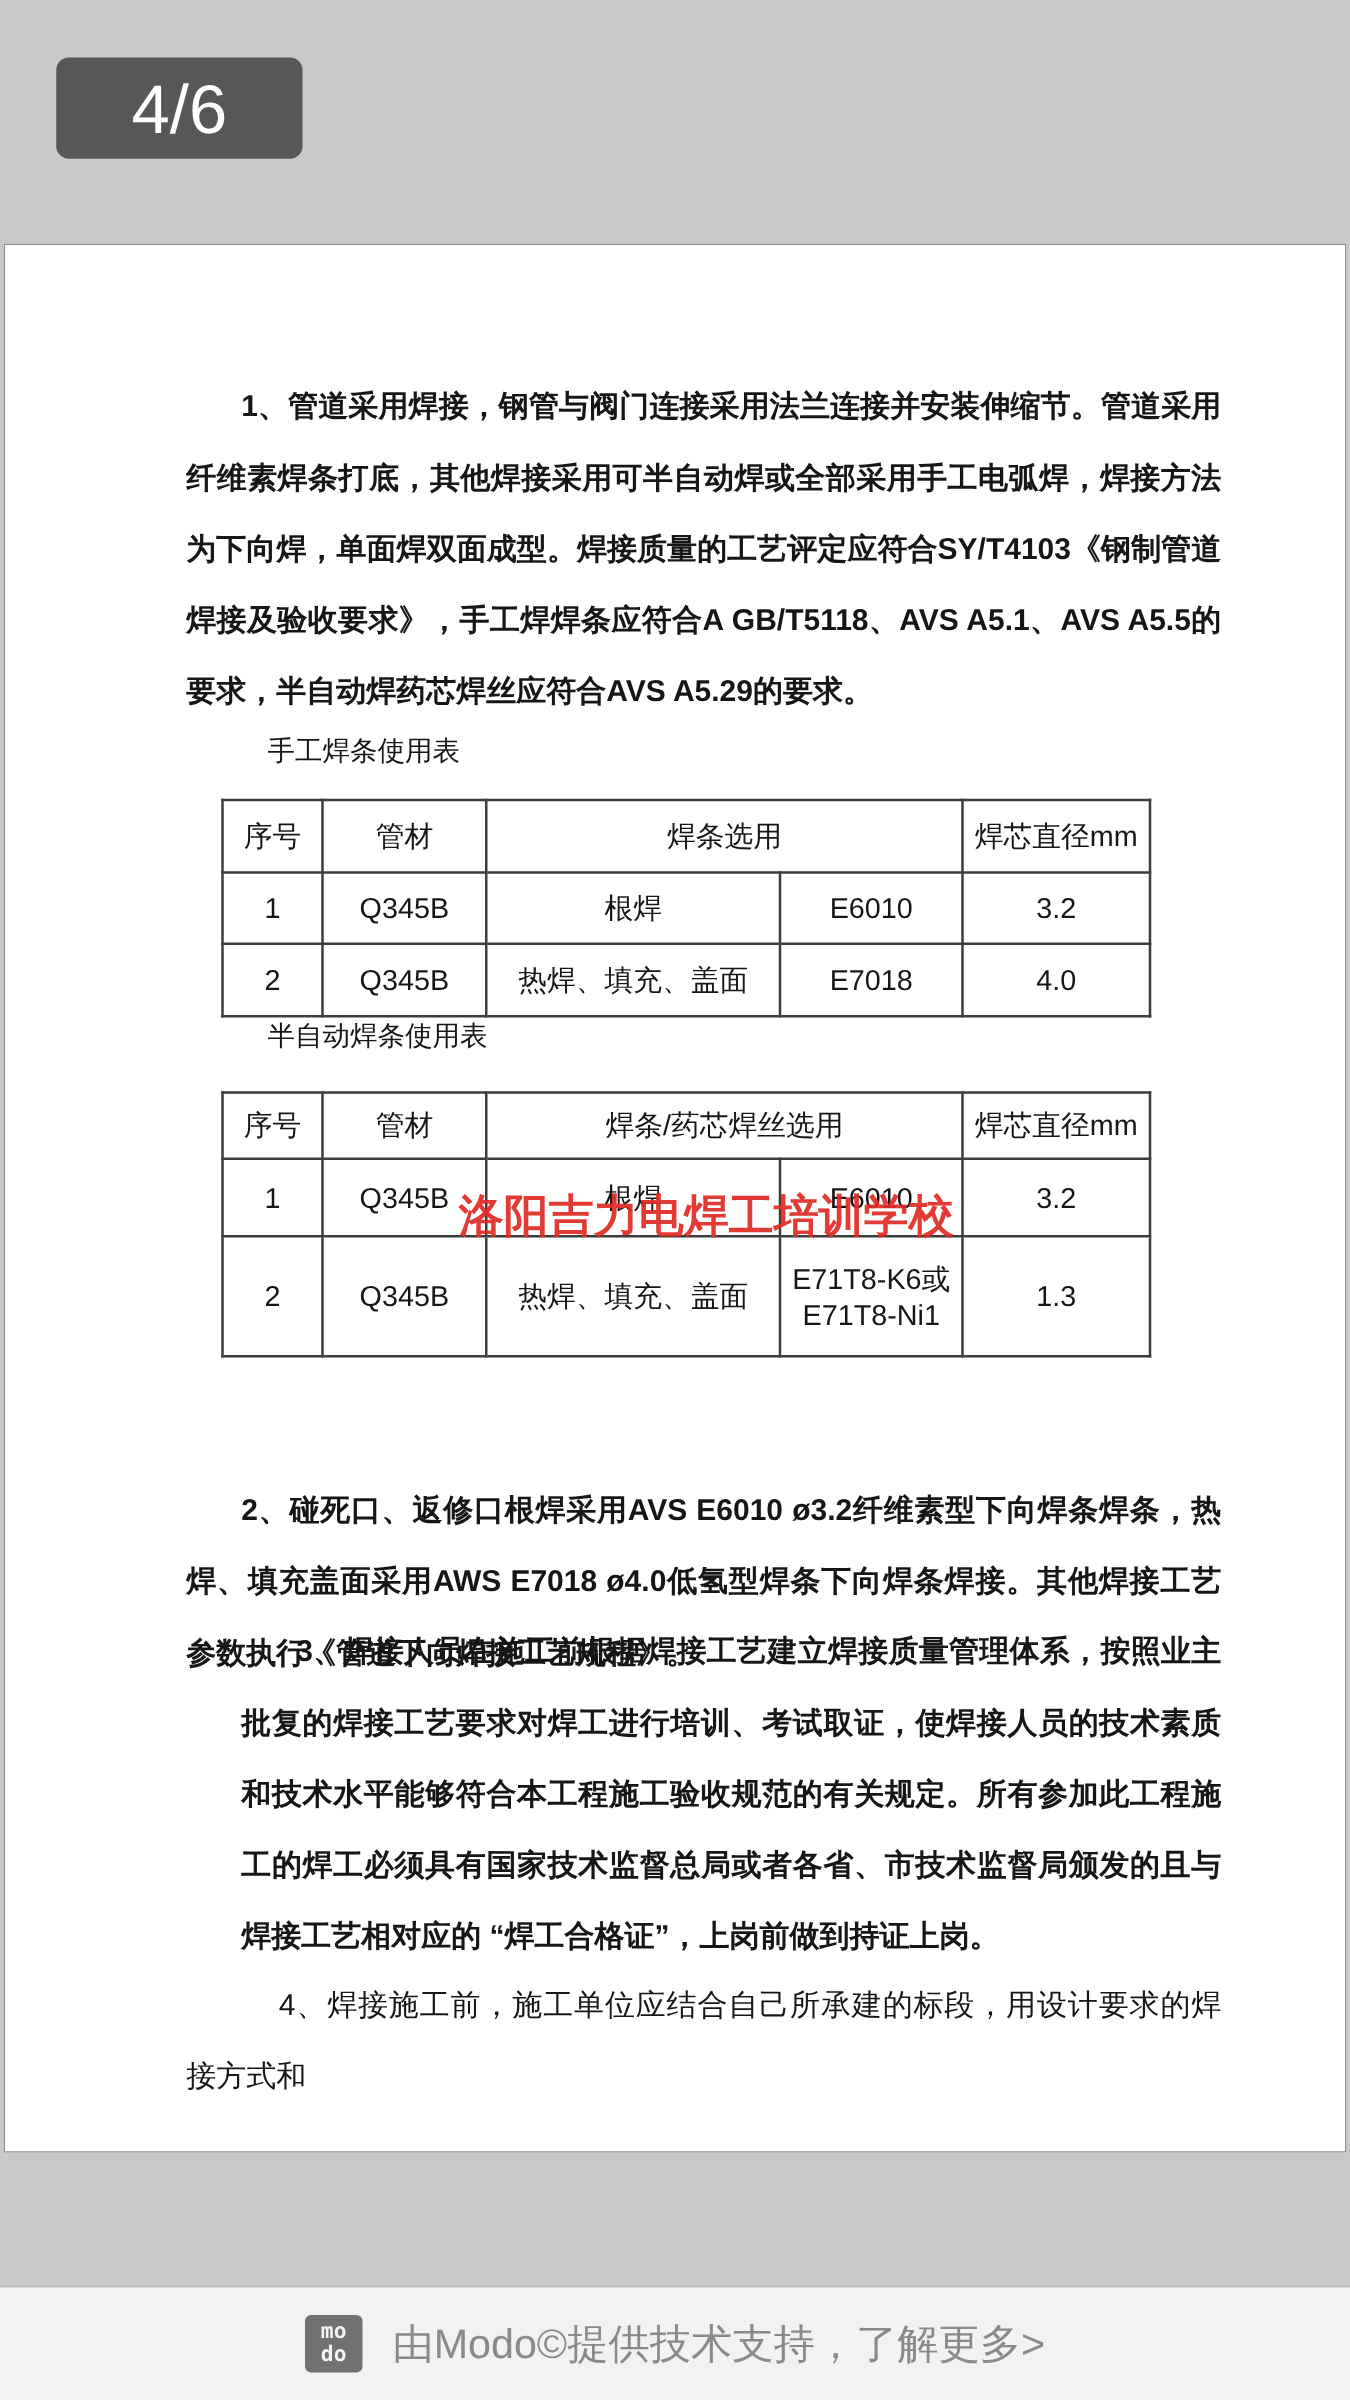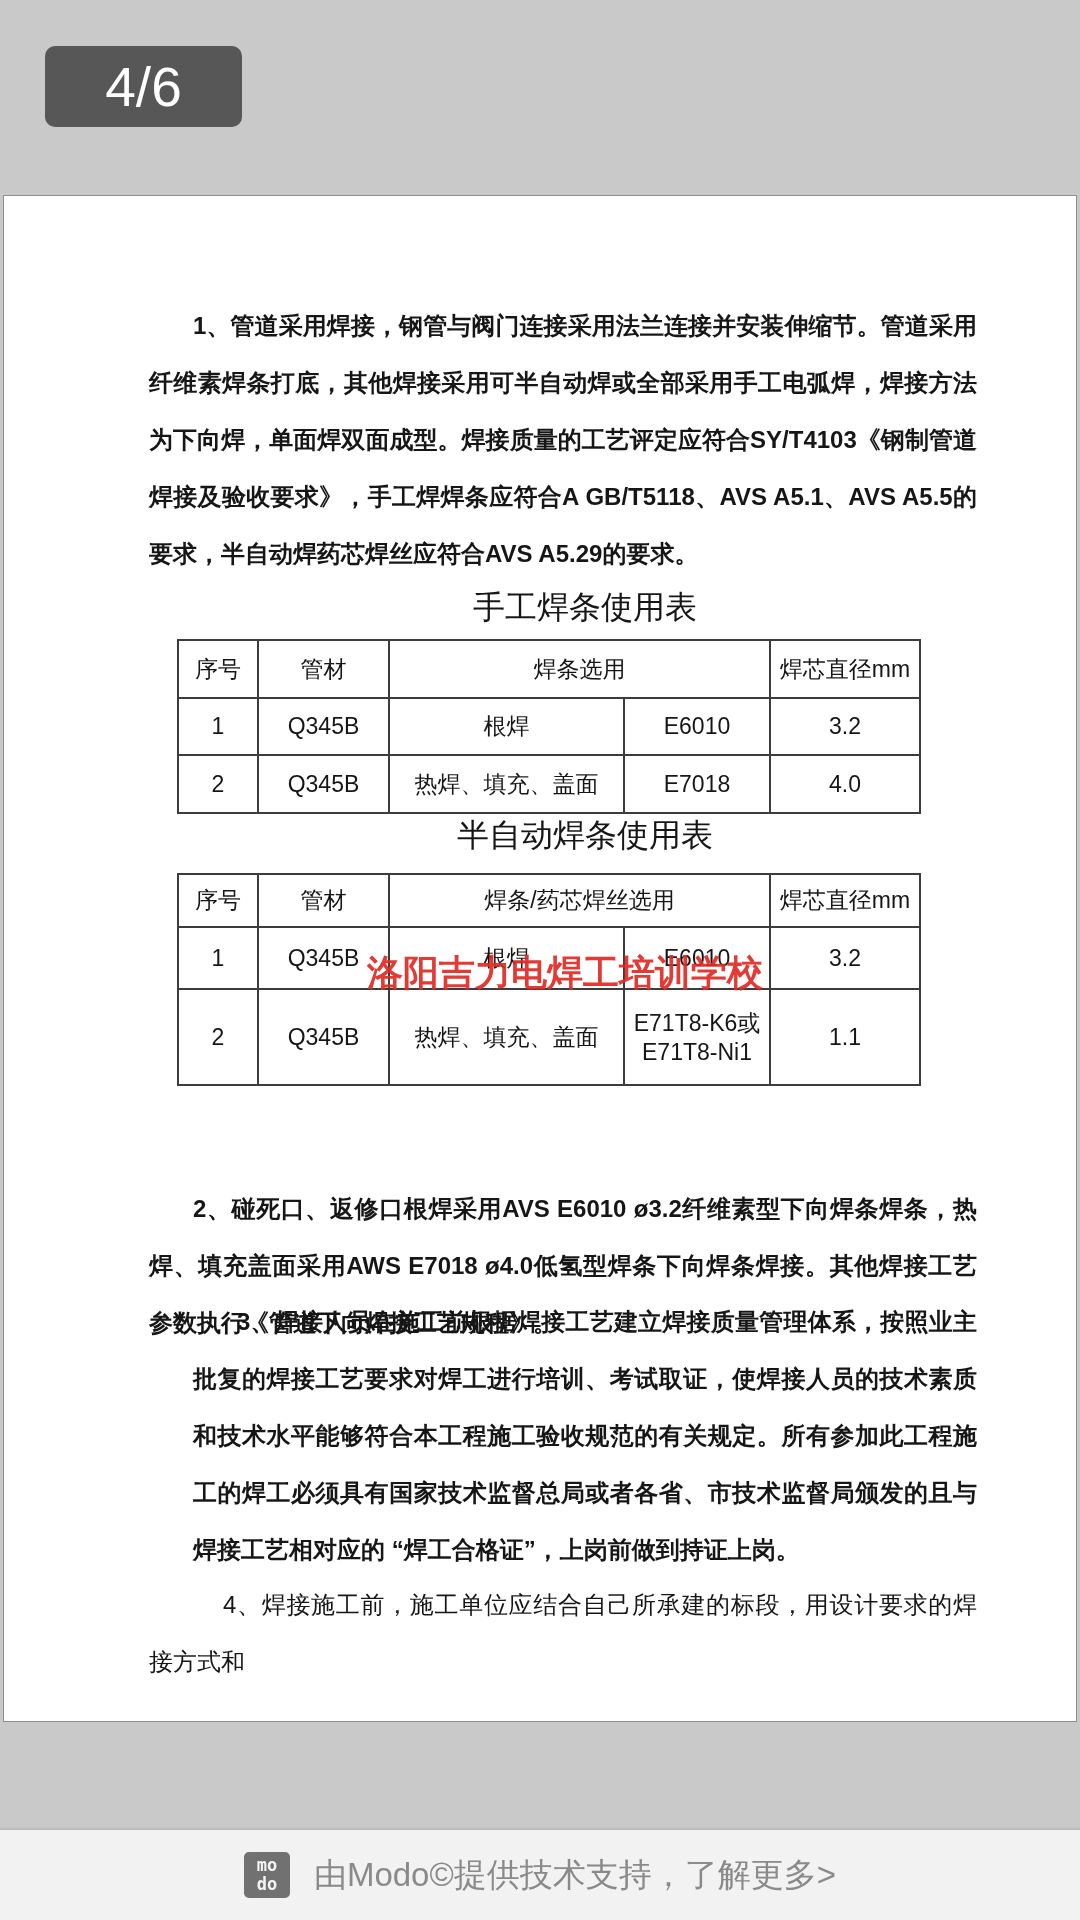--- a/index.html
+++ b/index.html
@@ -32,21 +32,21 @@
     margin:0;
   }
   .para.indent2{text-indent:44px;font-weight:bold;}
   .para.indent4{text-indent:74px;}
   #p1{top:101px;}
   #p2{top:984px;}
   #p3{top:1097px;margin-left:44px;}
   #p4{top:1380px;}
   .tbl-title{
     position:absolute;left:173px;width:742px;
-    text-align:center;font-size:32px;color:#161616;
+    font-size:22px;color:#161616;
     transform:translateX(37px);
   }
   #title1{top:390px;}
   #title2{top:618px;}
   table.doc-table{
     position:absolute;left:173px;
     width:742px;border-collapse:collapse;table-layout:fixed;
     font-size:23px;color:#161616;
   }
   #table1{top:443px;}
@@ -163,21 +163,21 @@
         <td>根焊</td>
         <td>E6010</td>
         <td>3.2</td>
       </tr>
       <tr>
         <td>2</td>
         <td>Q345B</td>
         <td>热焊、填充、盖面</td>
         <td>E71T8-K6或
 E71T8-Ni1</td>
-        <td>1.1</td>
+        <td>1.3</td>
       </tr>
     </tbody>
       </table>
 
     <div class="watermark">洛阳吉力电焊工培训学校</div>
 
     <p class="para indent2" id="p2">2、碰死口、返修口根焊采用AVS E6010 ø3.2纤维素型下向焊条焊条，热焊、填充盖面采用AWS E7018 ø4.0低氢型焊条下向焊条焊接。其他焊接工艺参数执行《管道下向焊接工艺规程》。</p>
 
     <p class="para indent2" id="p3">3、焊接人员在施工前根据焊接工艺建立焊接质量管理体系，按照业主批复的焊接工艺要求对焊工进行培训、考试取证，使焊接人员的技术素质和技术水平能够符合本工程施工验收规范的有关规定。所有参加此工程施工的焊工必须具有国家技术监督总局或者各省、市技术监督局颁发的且与焊接工艺相对应的 “焊工合格证”，上岗前做到持证上岗。</p>
 

